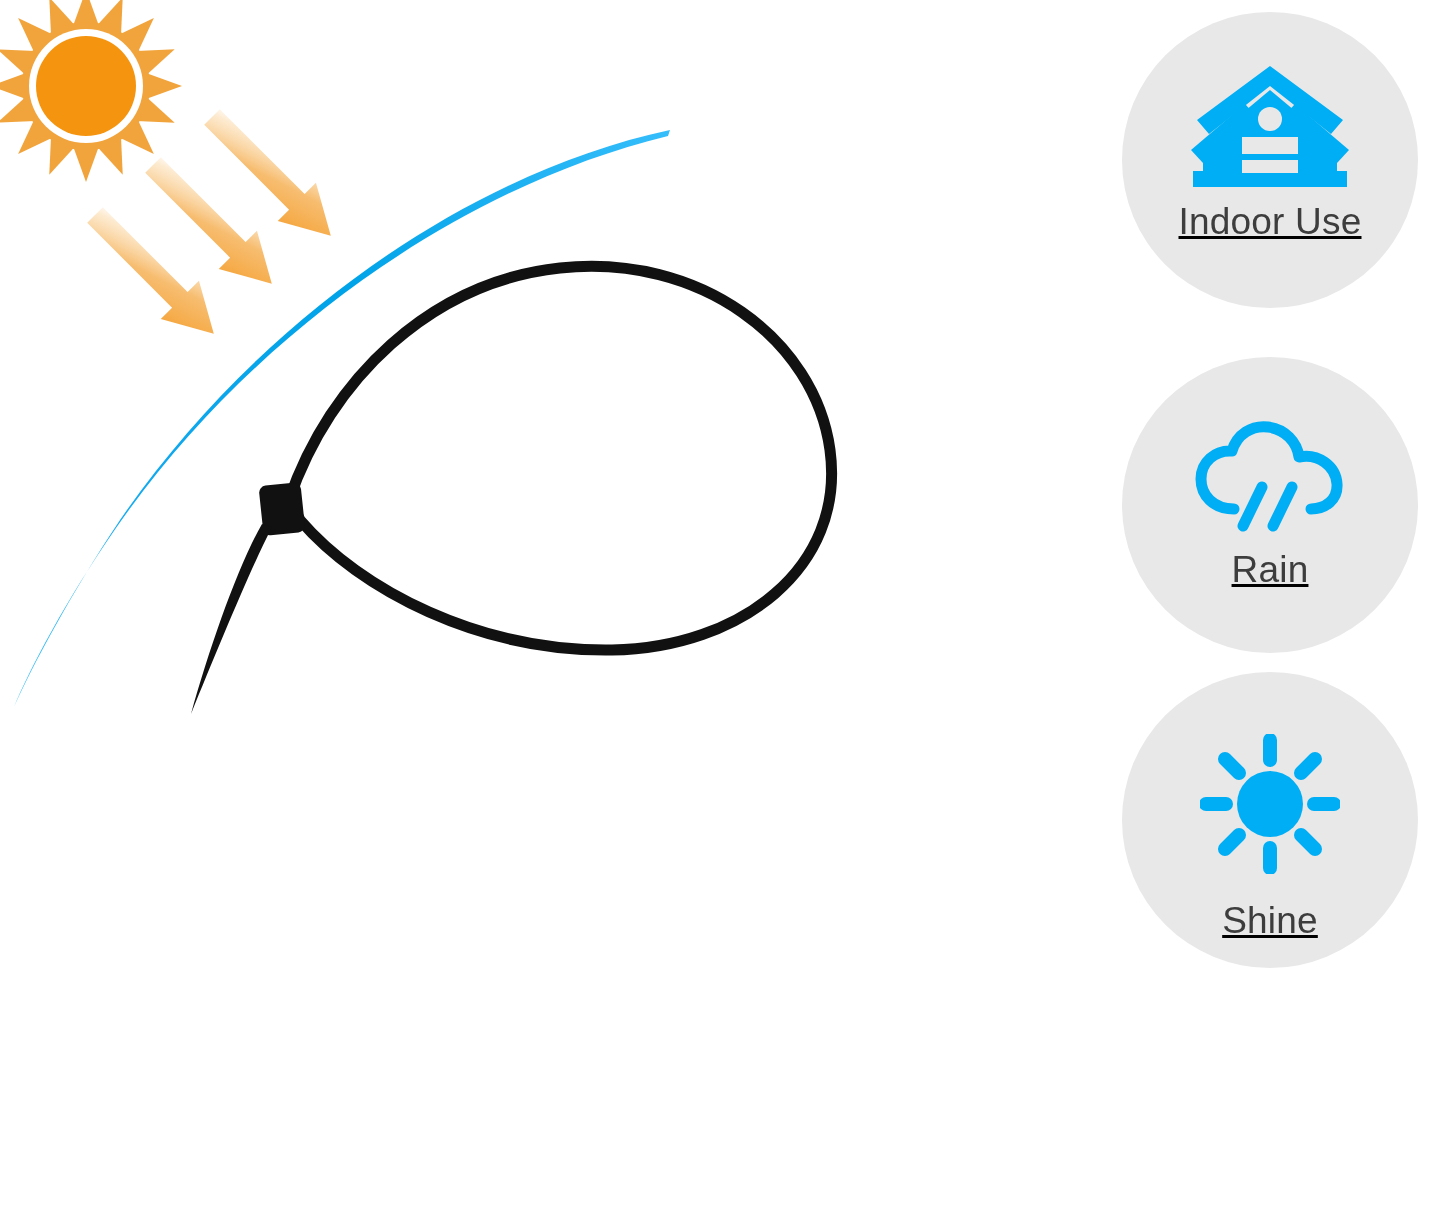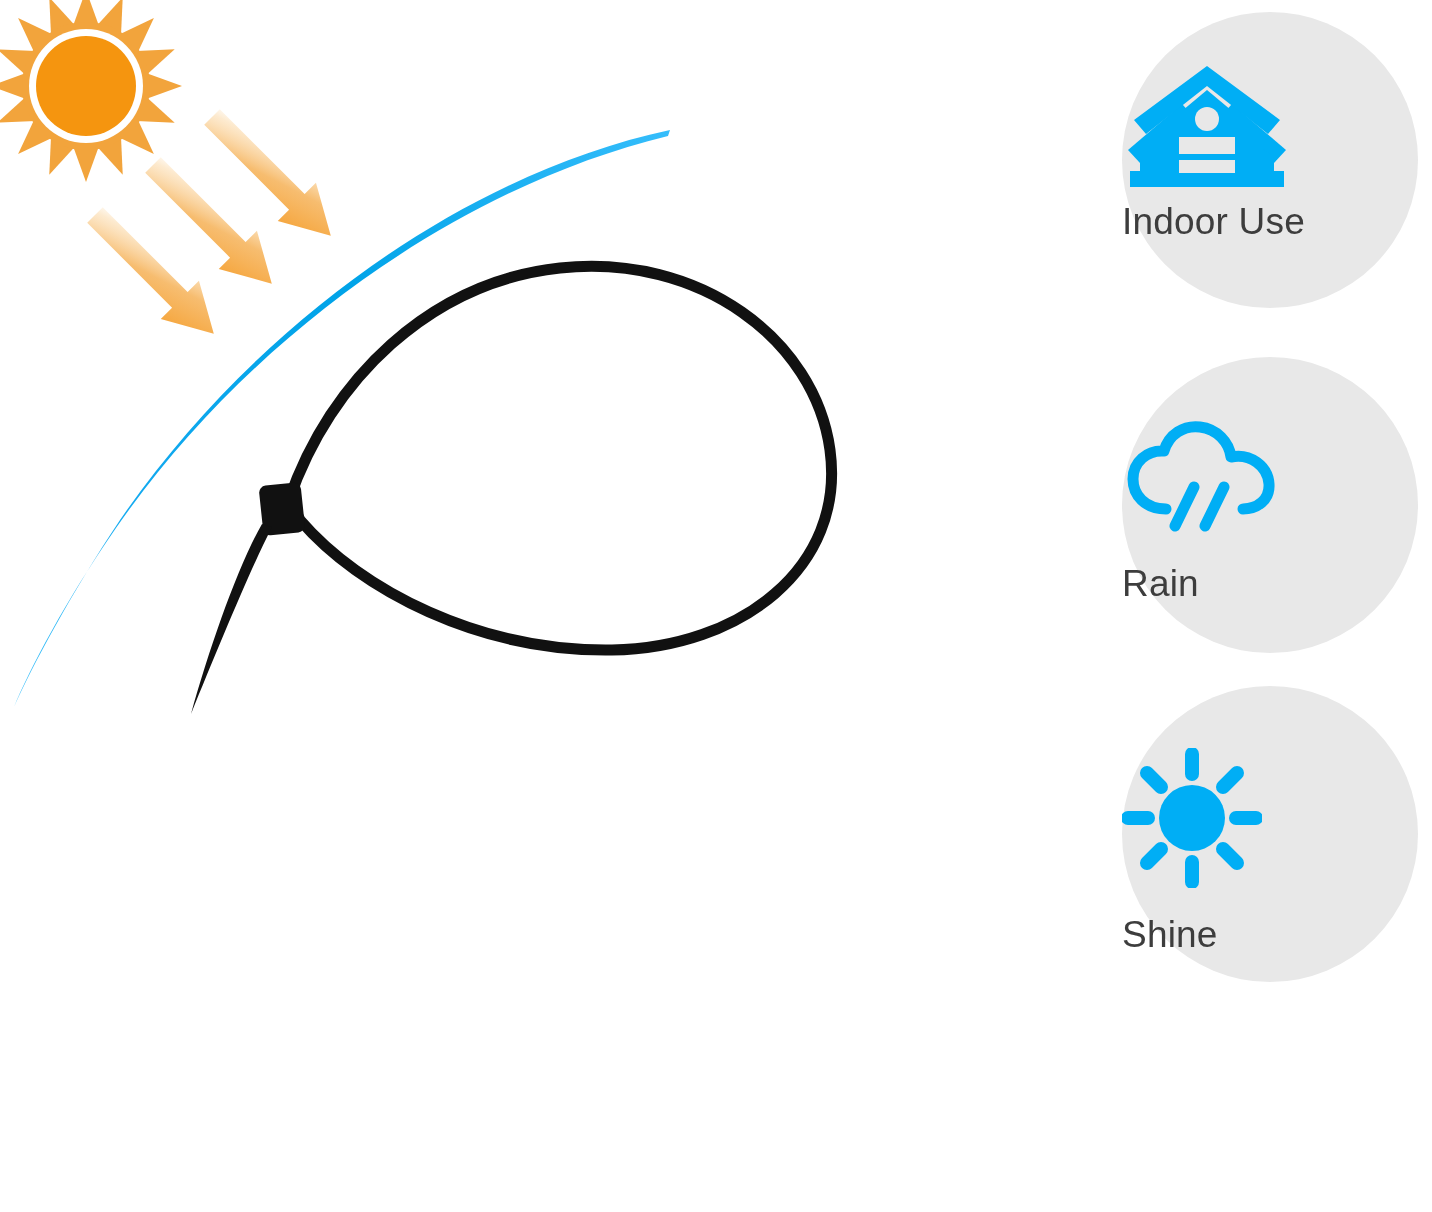--- a/index.html
+++ b/index.html
@@ -32,40 +32,42 @@
 
   
   .badge {
     position: absolute;
     width: 296px;
     height: 296px;
     border-radius: 50%;
     background: #e8e8e8;
     display: flex;
     flex-direction: column;
+    align-items: center;
     justify-content: flex-start;
     box-sizing: border-box;
+    text-decoration: underline;
   }
   #badge-indoor { left: 1122px; top: 12px;  padding-top: 52px; }
   #badge-rain   { left: 1122px; top: 357px; padding-top: 64px; }
-  #badge-shine  { left: 1122px; top: 686px; padding-top: 62px; }
+  #badge-shine  { left: 1122px; top: 672px; padding-top: 62px; }
 
   .badge-icon {
     display: block;
   }
   .badge-label {
     margin-top: 14px;
     font-size: 37px;
     font-weight: 400;
     color: #3d3d3d;
     letter-spacing: 0.2px;
     line-height: 1;
     white-space: nowrap;
   }
-  #badge-rain .badge-label  { margin-top: 26px; }
+  #badge-rain .badge-label  { margin-top: 12px; }
   #badge-shine .badge-label { margin-top: 28px; }
 
   
   #headline {
     position: absolute;
     left: 80px;
     top: 1006px;
     width: 1000px;
   }
   .headline-line {

